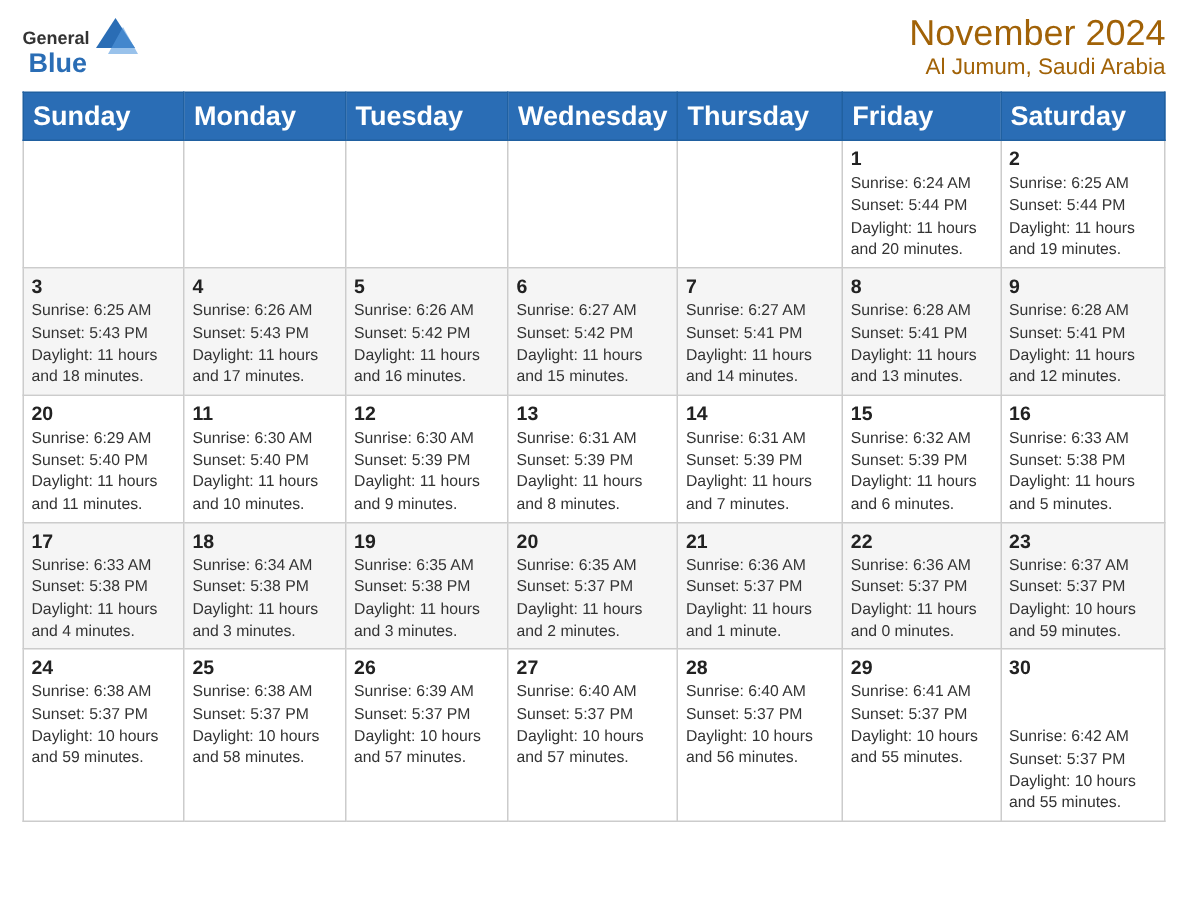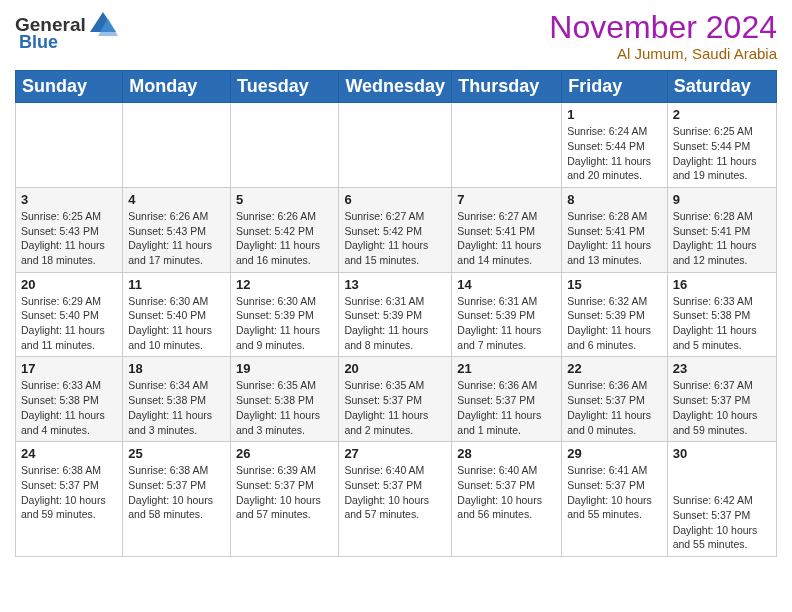--- a/index.html
+++ b/index.html
@@ -25,41 +25,41 @@
       display: flex;
       flex-direction: column;
       align-items: flex-start;
     }
     .logo {
       display: flex;
       align-items: center;
       gap: 0px;
     }
     .logo-text-general {
-      font-size: 19px;
+      font-size: 12px;
       font-weight: bold;
       color: #333;
     }
     .logo-text-blue {
       font-size: 18px;
       font-weight: bold;
       color: #2a6db5;
     }
     .logo-icon {
       width: 30px;
       height: 30px;
       margin-left: 2px;
     }
     .title-area {
       text-align: right;
     }
     .month-title {
-      font-size: 32px;
+      font-size: 24px;
       font-weight: normal;
-      color: #a21caf;
+      color: #a16207;
       line-height: 1.1;
     }
     .location-title {
       font-size: 15px;
       color: #a16207;
     }
     .calendar {
       width: 100%;
       border-collapse: collapse;
       border: 1px solid #ccc;

